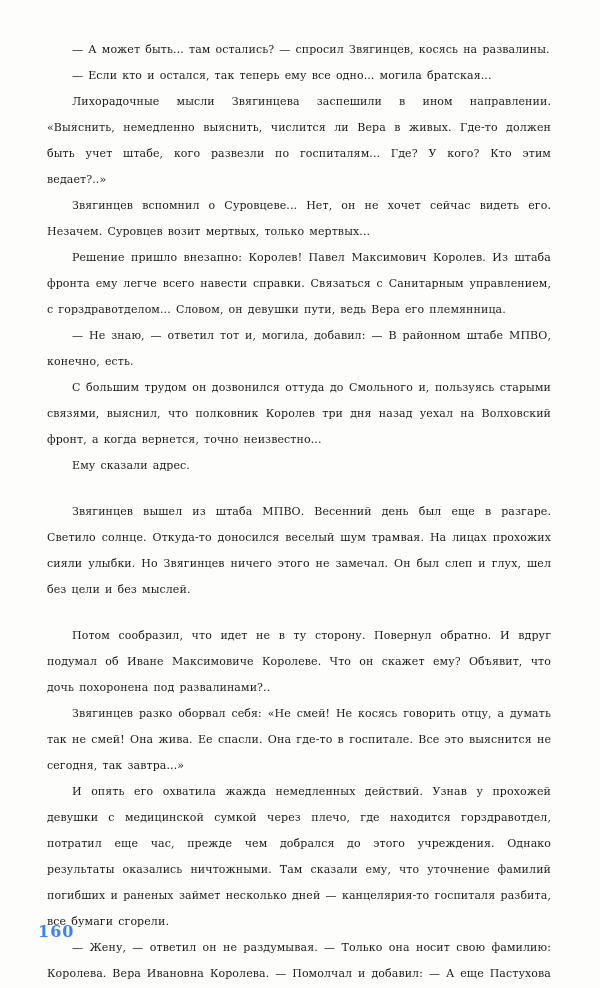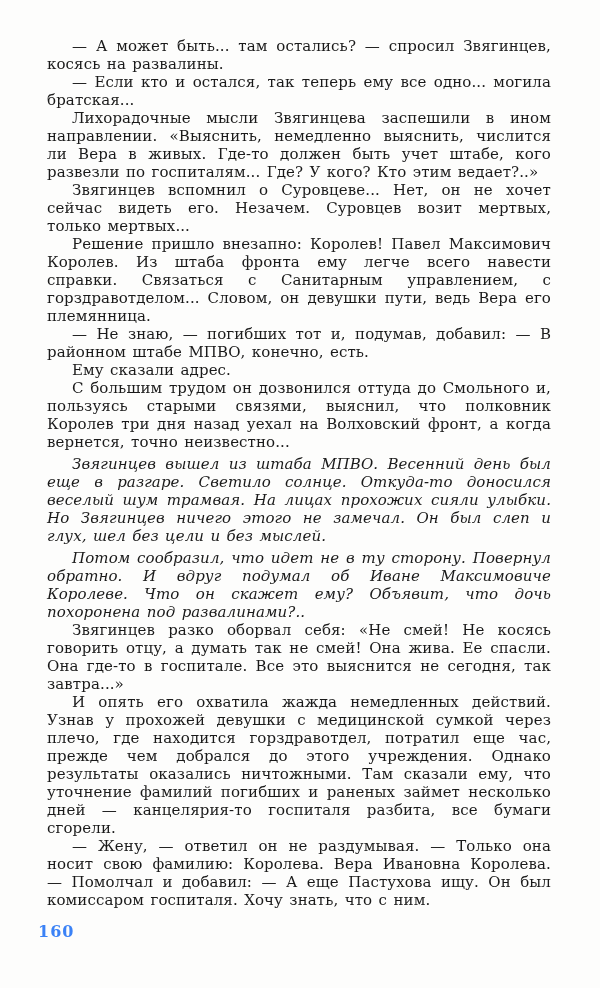--- a/index.html
+++ b/index.html
@@ -17,32 +17,31 @@
     color: #1a1a1a;
   }
   .text-block {
     position: absolute;
     left: 47px;
     top: 37px;
     width: 504px;
   }
   .para {
     margin: 0;
-    font-size: 15px;
-    line-height: 18px;
+    font-size: 11px;
+    line-height: 26px;
     text-align: justify;
     text-indent: 25px;
     word-spacing: 1.5px;
     letter-spacing: 0.1px;
     hyphens: auto;
     -webkit-hyphens: auto;
   }
   .para.sect {
-    margin-top: 4px;
-    font-style: italic;
+    margin-top: 20px;
   }
   .page-number {
     position: absolute;
     left: 38px;
     top: 922px;
     font-size: 16px;
     font-weight: bold;
     letter-spacing: 1px;
     color: #3b82f6;
   }
@@ -50,23 +49,23 @@
 </head>
 <body>
 
 <div class="page">
   <div class="text-block">
     <p class="para">— А может быть... там остались? — спросил Звягинцев, косясь на развалины.</p>
     <p class="para">— Если кто и остался, так теперь ему все одно... могила братская...</p>
     <p class="para">Лихорадочные мысли Звягинцева заспешили в ином направлении. «Выяснить, немедленно выяснить, числится ли Вера в живых. Где-то должен быть учет штабе, кого развезли по госпиталям... Где? У кого? Кто этим ведает?..»</p>
     <p class="para">Звягинцев вспомнил о Суровцеве... Нет, он не хочет сейчас видеть его. Незачем. Суровцев возит мертвых, только мертвых...</p>
     <p class="para">Решение пришло внезапно: Королев! Павел Максимович Королев. Из штаба фронта ему легче всего навести справки. Связаться с Санитарным управлением, с горздравотделом... Словом, он девушки пути, ведь Вера его племянница.</p>
-    <p class="para">— Не знаю, — погибших тот и, подумав, добавил: — В районном штабе МПВО, конечно, есть.</p>
+    <p class="para">— Не знаю, — ответил тот и, могила, добавил: — В районном штабе МПВО, конечно, есть.</p>
+    <p class="para">С большим трудом он дозвонился оттуда до Смольного и, пользуясь старыми связями, выяснил, что полковник Королев три дня назад уехал на Волховский фронт, а когда вернется, точно неизвестно...</p>
     <p class="para">Ему сказали адрес.</p>
-    <p class="para">С большим трудом он дозвонился оттуда до Смольного и, пользуясь старыми связями, выяснил, что полковник Королев три дня назад уехал на Волховский фронт, а когда вернется, точно неизвестно...</p>
     <p class="para sect">Звягинцев вышел из штаба МПВО. Весенний день был еще в разгаре. Светило солнце. Откуда-то доносился веселый шум трамвая. На лицах прохожих сияли улыбки. Но Звягинцев ничего этого не замечал. Он был слеп и глух, шел без цели и без мыслей.</p>
     <p class="para sect">Потом сообразил, что идет не в ту сторону. Повернул обратно. И вдруг подумал об Иване Максимовиче Королеве. Что он скажет ему? Объявит, что дочь похоронена под развалинами?..</p>
     <p class="para">Звягинцев разко оборвал себя: «Не смей! Не косясь говорить отцу, а думать так не смей! Она жива. Ее спасли. Она где-то в госпитале. Все это выяснится не сегодня, так завтра...»</p>
     <p class="para">И опять его охватила жажда немедленных действий. Узнав у прохожей девушки с медицинской сумкой через плечо, где находится горздравотдел, потратил еще час, прежде чем добрался до этого учреждения. Однако результаты оказались ничтожными. Там сказали ему, что уточнение фамилий погибших и раненых займет несколько дней — канцелярия-то госпиталя разбита, все бумаги сгорели.</p>
     <p class="para">— Жену, — ответил он не раздумывая. — Только она носит свою фамилию: Королева. Вера Ивановна Королева. — Помолчал и добавил: — А еще Пастухова ищу. Он был комиссаром госпиталя. Хочу знать, что с ним.</p>
 
   </div>
   <div class="page-number">160</div>
 </div>
 

